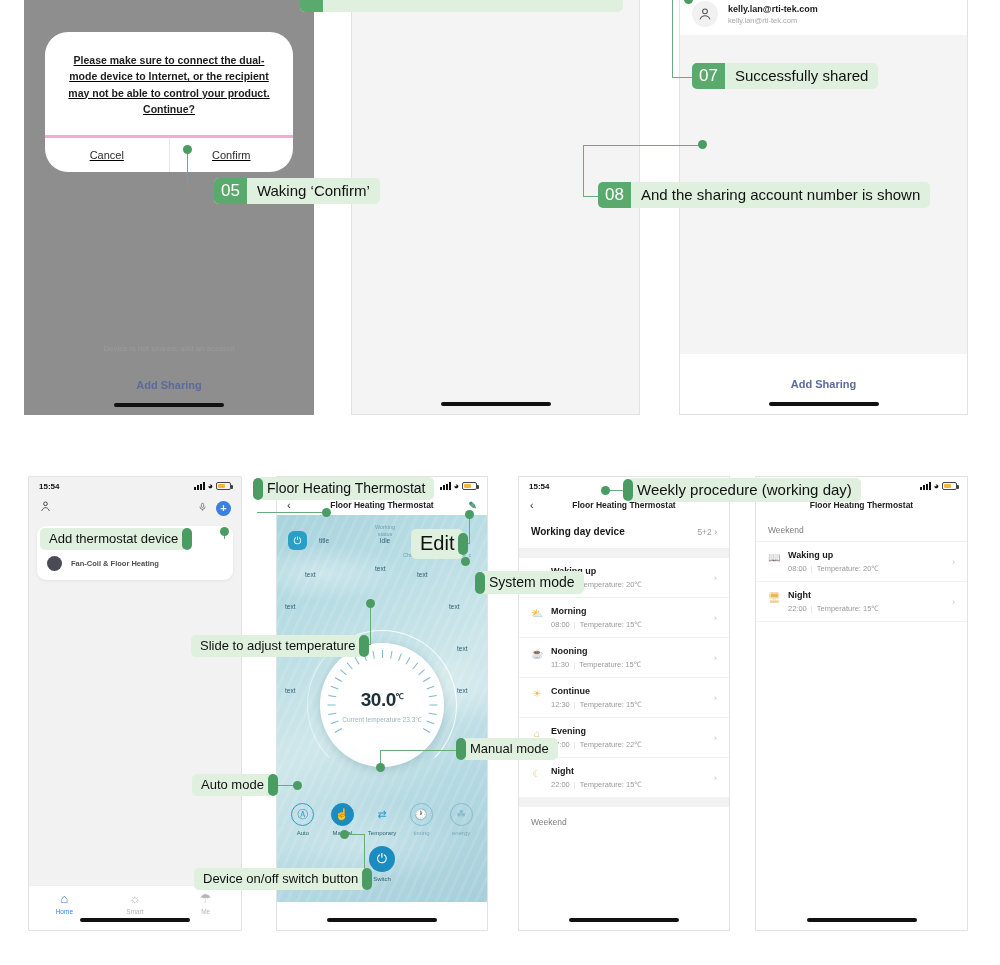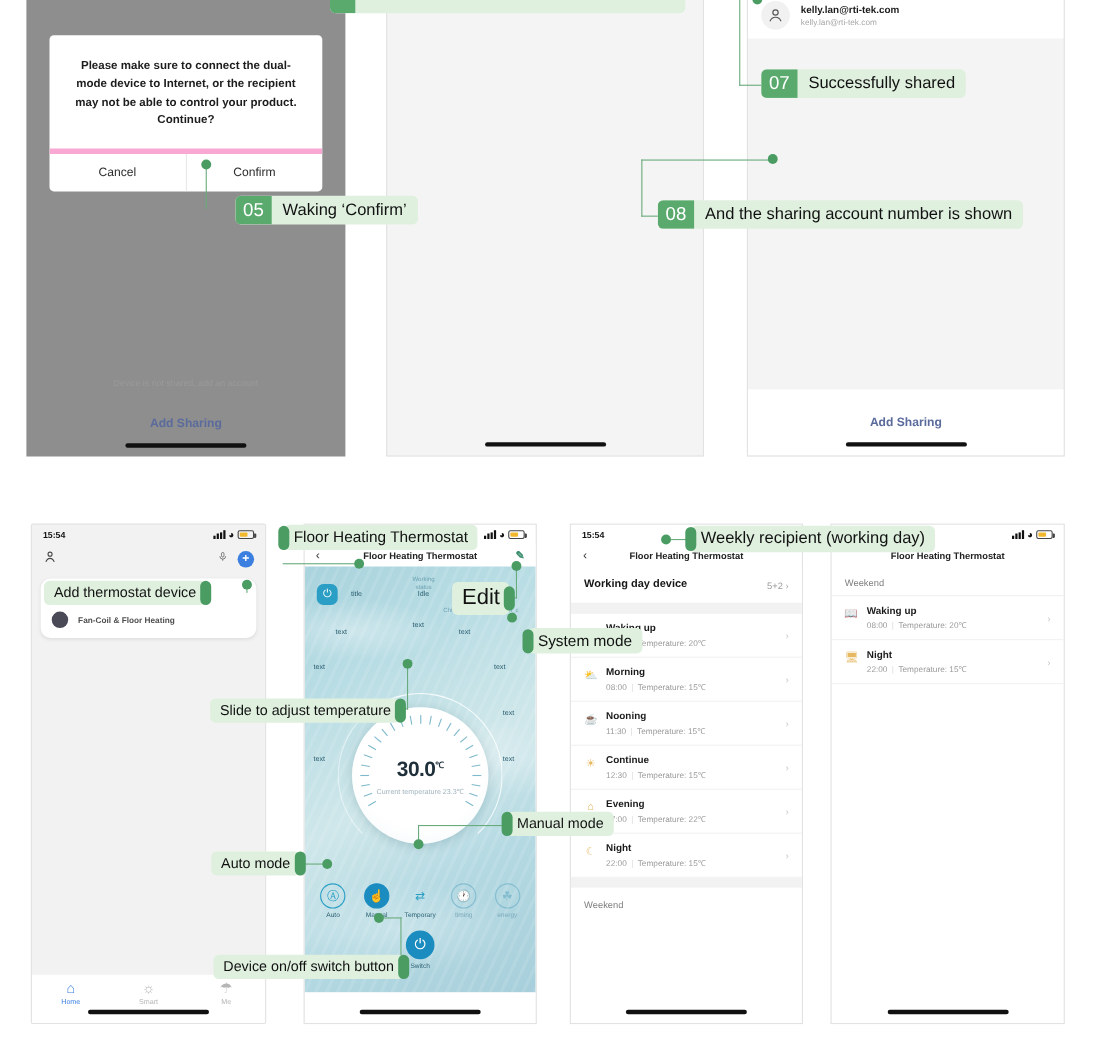--- a/index.html
+++ b/index.html
@@ -46,27 +46,27 @@
   #phone-dialog { left:24px; top:-8px; width:290px; height:423px; background:#8e8e8e; border:none; }
   #phone-dialog .dim-bottom {
     position:absolute; bottom:0; left:0; right:0; height:60px;
     display:flex; align-items:center; justify-content:center;
   }
   .add-sharing-text { color:#5b6b9c; font-size:11px; font-weight:bold; }
   .dim-note { position:absolute; bottom:62px; left:0; right:0; text-align:center;
               font-size:8px; color:#9a9a9a; }
   .dialog {
     position:absolute; left:21px; top:40px; width:248px;
-    background:#fff; border-radius:4px; overflow:hidden;
+    background:#fff; border-radius:23px; overflow:hidden;text-decoration:underline;
   }
   .dialog-msg {
     padding:20px 22px 18px; font-size:10.5px; font-weight:bold;
     line-height:1.55; color:#1d1d1d; text-align:center;
   }
-  .dialog-btns { display:flex; border-top:5px solid #f9a8d4; }
+  .dialog-btns { display:flex; border-top:3px solid #f9a8d4; }
   .dialog-btns div {
     flex:1; text-align:center; padding:11px 0; font-size:11px; color:#2c2c2c;
   }
   .dialog-btns div:first-child { border-right:1px solid #e8e8e8; }
 
   #phone-blank { left:351px; top:-8px; width:289px; height:423px; background:#f4f4f4; }
   #phone-blank .inner { position:absolute; inset:0 8px; background:#f4f4f4; }
 
   #phone-shared { left:679px; top:-8px; width:289px; height:423px; background:#f4f4f4; }
   .acct-card { background:#fff; padding:8px 12px; display:flex; align-items:center; gap:10px; }
@@ -644,15 +644,15 @@
   <div class="tag" style="left:480px; top:571px; font-size:14px;"><span>System mode</span><span class="nub" style="left:-5px;right:auto;"></span></div>
 
   <div class="tag" style="left:191px; top:635px; font-size:13px;"><span>Slide to adjust temperature</span><span class="nub"></span></div>
 
   <div class="tag" style="left:461px; top:738px; font-size:13px;"><span>Manual mode</span><span class="nub" style="left:-5px;right:auto;"></span></div>
 
   <div class="tag" style="left:192px; top:774px; font-size:13px;"><span>Auto mode</span><span class="nub"></span></div>
 
   <div class="tag" style="left:194px; top:868px; font-size:13px;"><span>Device on/off switch button</span><span class="nub"></span></div>
 
-  <div class="tag" style="left:628px; top:478px; font-size:15px;"><span>Weekly recipient (working day)</span><span class="nub" style="left:-5px;right:auto;"></span></div>
+  <div class="tag" style="left:628px; top:478px; font-size:15px;"><span>Weekly procedure (working day)</span><span class="nub" style="left:-5px;right:auto;"></span></div>
 
 </div>
 
 </body></html>

